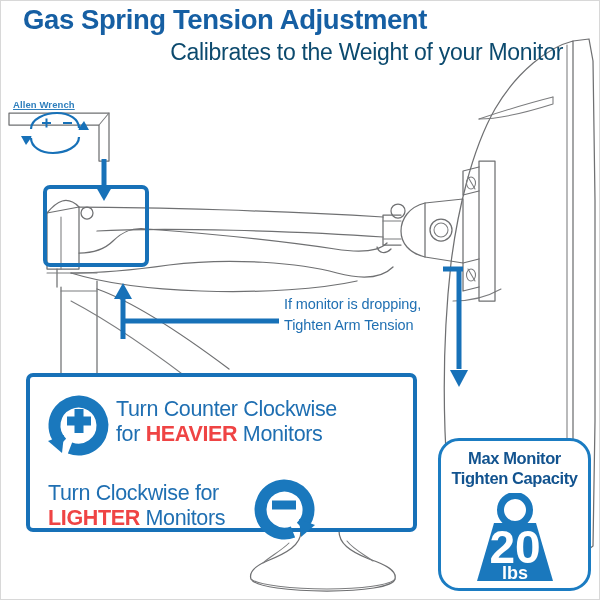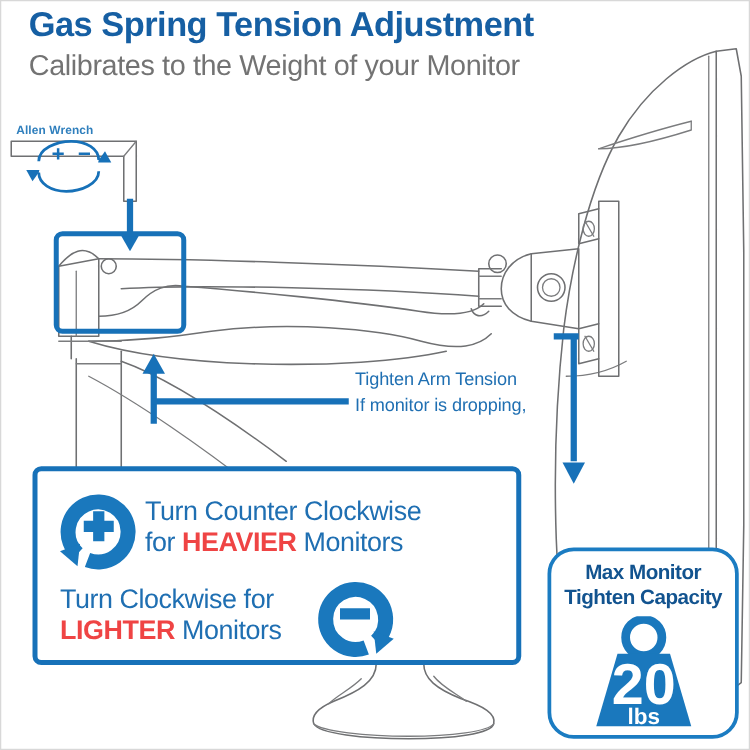--- a/index.html
+++ b/index.html
@@ -35,32 +35,34 @@
     line-height:1.2;
     white-space:nowrap;
   }
   .subtitle{
     position:absolute;
     left:22px; top:38px;
     width:540px;
     font-size:23px;
     font-weight:normal;
     letter-spacing:-0.3px;
-    color:#737373;
+    color:#0c4a6e;
     line-height:1.2;
     white-space:nowrap;
+    text-align:right;
   }
   .wrench-label{
     position:absolute;
     left:12px; top:98px;
     font-size:9.5px;
     font-weight:bold;
     color:#2f7fbd;
     letter-spacing:0.1px;
     white-space:nowrap;
+    text-decoration:underline;
   }
   .drop-note{
     position:absolute;
     left:283px; top:293px;
     font-size:14.5px;
     font-weight:normal;
     color:#1f6fb2;
     line-height:1.45;
     letter-spacing:-0.1px;
     white-space:nowrap;
@@ -75,21 +77,21 @@
     border-radius:7px;
     background:#ffffff;
     box-sizing:border-box;
   }
   .callout-row{
     position:absolute;
     display:flex;
     align-items:center;
   }
   .row-heavier{ left:12px; top:8px; }
-  .row-lighter{ left:12px; top:78px; }
+  .row-lighter{ left:12px; top:92px; }
 
   .rot-icon{ flex:0 0 auto; }
 
   .instr{
     font-size:21.5px;
     color:#1f6fb2;
     line-height:1.18;
     letter-spacing:-0.35px;
     white-space:nowrap;
   }
@@ -261,22 +263,22 @@
     </g>
   </svg>
 
   <div class="title">Gas Spring Tension Adjustment</div>
 
   <div class="subtitle">Calibrates to the Weight of your Monitor</div>
 
   <div class="wrench-label">Allen Wrench</div>
 
   <div class="drop-note">
+    <div>If monitor is dropping,</div>
     <div>Tighten Arm Tension</div>
-    <div>If monitor is dropping,</div>
   </div>
 
   <div class="callout">
 
     <div class="callout-row row-heavier">
       <svg class="rot-icon" width="74" height="74" viewBox="0 0 74 74">
 
         <path fill="none" stroke="#1a78bd" stroke-width="12" d="M20,58 A24,24 0 1 1 28,63"></path>
 
         <path fill="#1a78bd" d="M22,50 L6,56 L20,68 Z"></path>

